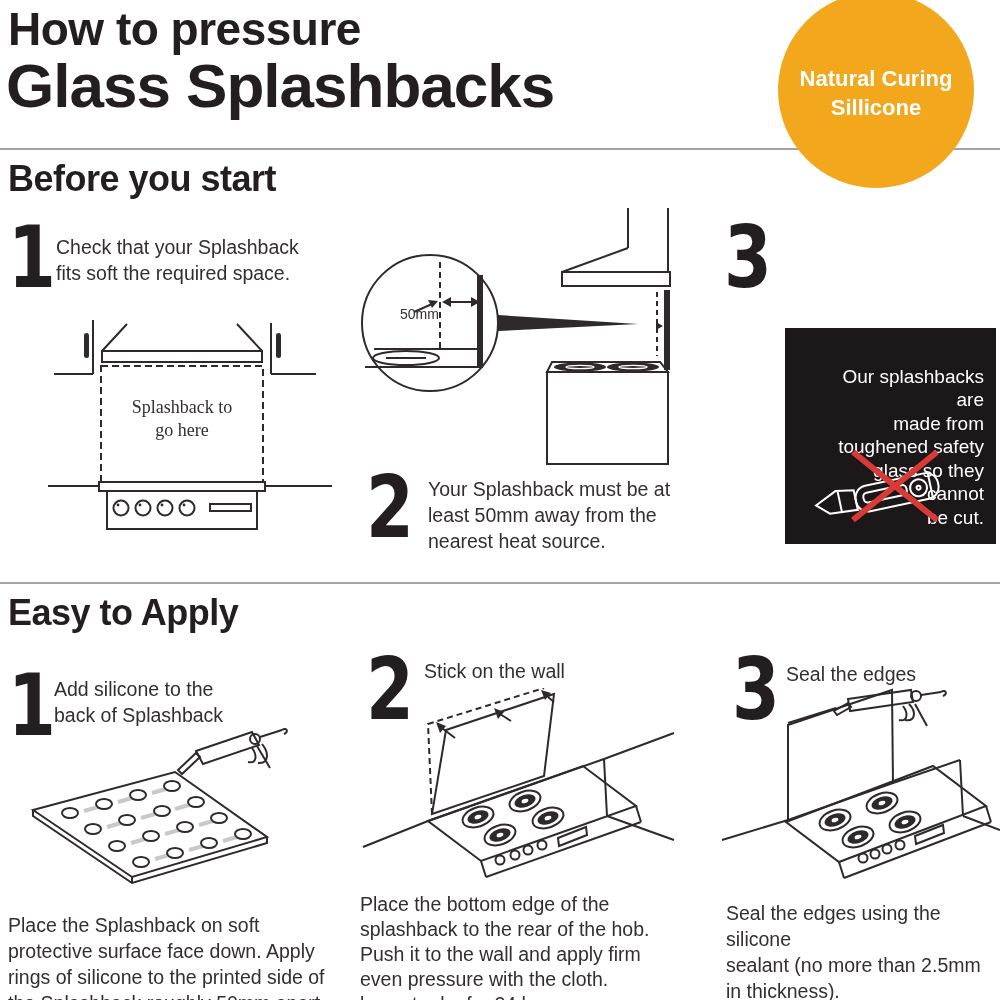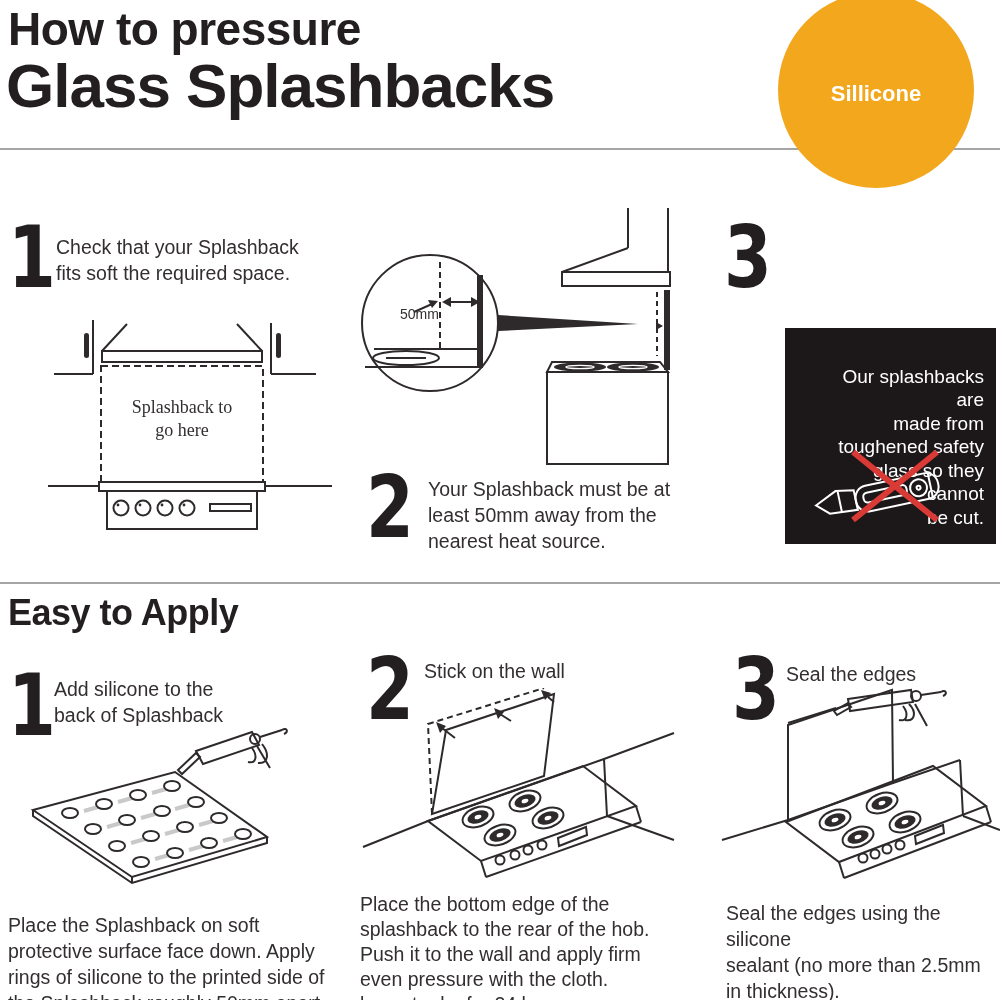--- a/index.html
+++ b/index.html
@@ -28,23 +28,25 @@
 </head>
 <body>
 
 <div id="page">
 
   <div class="abs title1">How to pressure</div>
   <div class="abs title2">Glass Splashbacks</div>
   <div class="abs rule" style="top:148px;"></div>
 
   <div class="abs badge">
+    <div>Natural Curing</div>
     <div>Sillicone</div>
   </div>
 
+  <div class="abs h2" style="left:8px;top:158px;">Before you start</div>
 
   <div class="abs bignum" style="left:8px;top:222px;">1</div>
   <div class="abs body-text pre" style="left:56px;top:234px;width:260px;">Check that your Splashback
 fits soft the required space.</div>
 
   <svg class="abs" style="left:40px;top:306px;" width="300" height="240" viewBox="0 0 300 240">
     <g class="stroke">
       <path d="M53 14 V68 M14 68 H53 M231 17 V68 M231 68 H276"></path>
       <path d="M62 45 L87 18 M197 18 L222 45"></path>
       <rect x="62" y="45" width="160" height="11"></rect>

